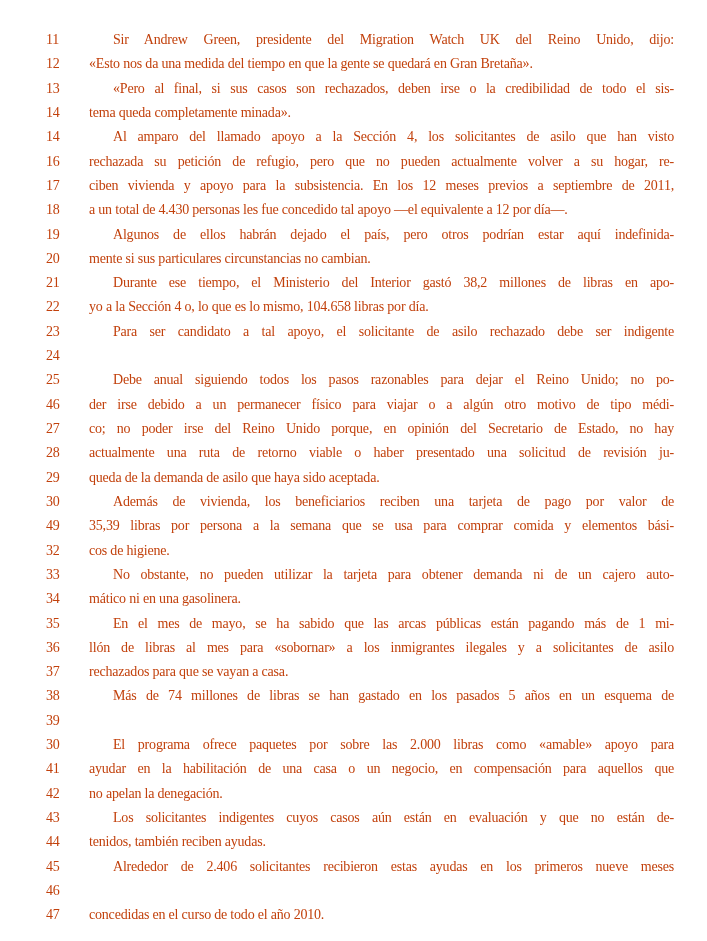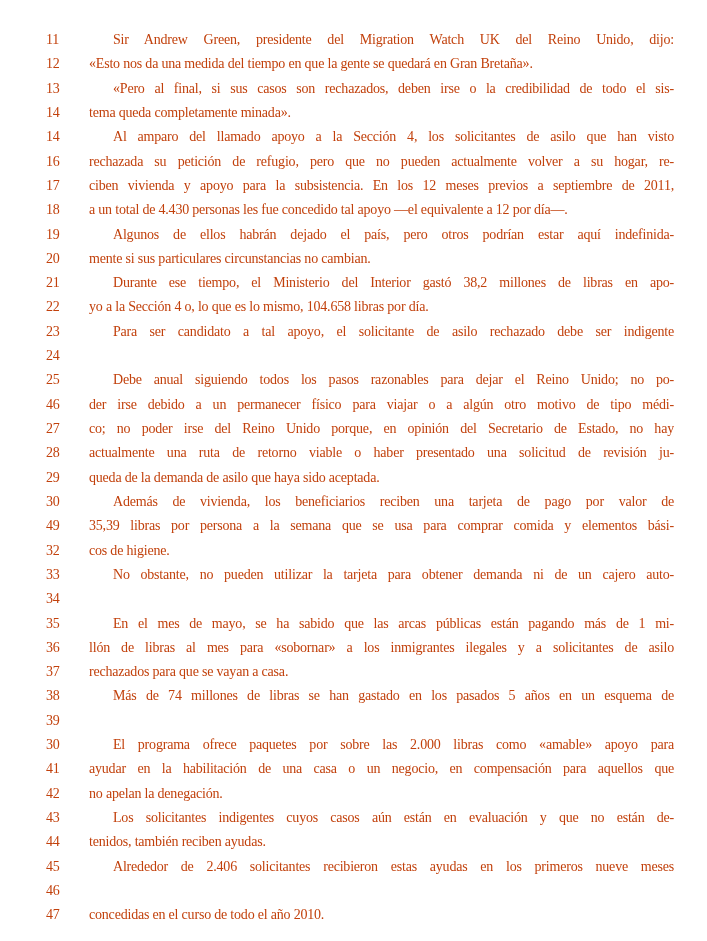--- a/index.html
+++ b/index.html
@@ -161,20 +161,21 @@
     <span class="line-text l">cos de higiene.</span>
   </div>
 
   <div class="line-row">
     <span class="line-num">33</span>
     <span class="line-text j ind">No obstante, no pueden utilizar la tarjeta para obtener demanda ni de un cajero auto-</span>
   </div>
 
   <div class="line-row">
     <span class="line-num">34</span>
+    <span class="line-text l">mático ni en una gasolinera.</span>
   </div>
 
   <div class="line-row">
     <span class="line-num">35</span>
     <span class="line-text j ind">En el mes de mayo, se ha sabido que las arcas públicas están pagando más de 1 mi-</span>
   </div>
 
   <div class="line-row">
     <span class="line-num">36</span>
     <span class="line-text j">llón de libras al mes para «sobornar» a los inmigrantes ilegales y a solicitantes de asilo</span>

